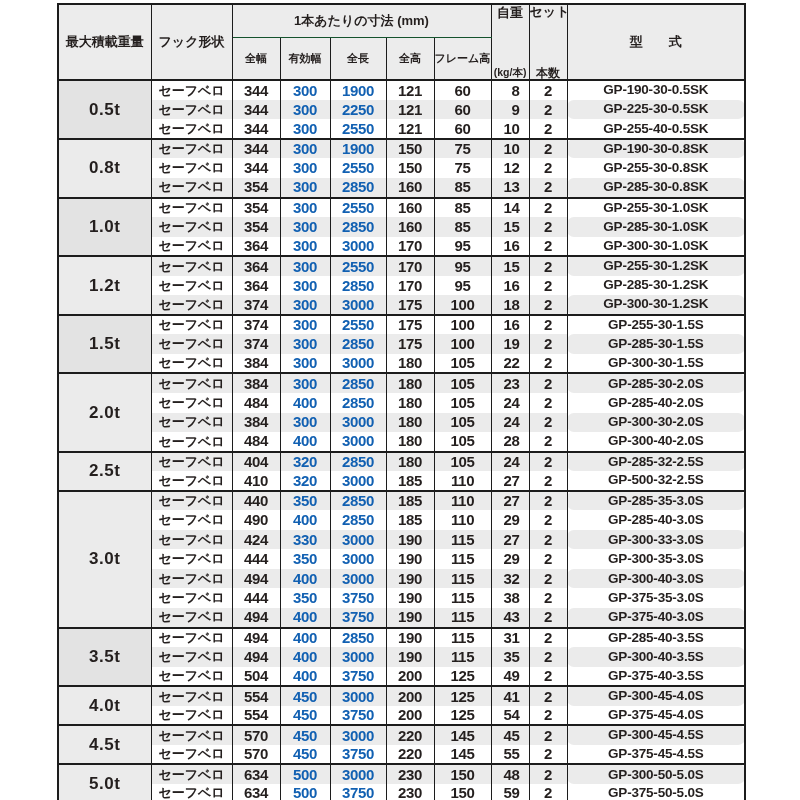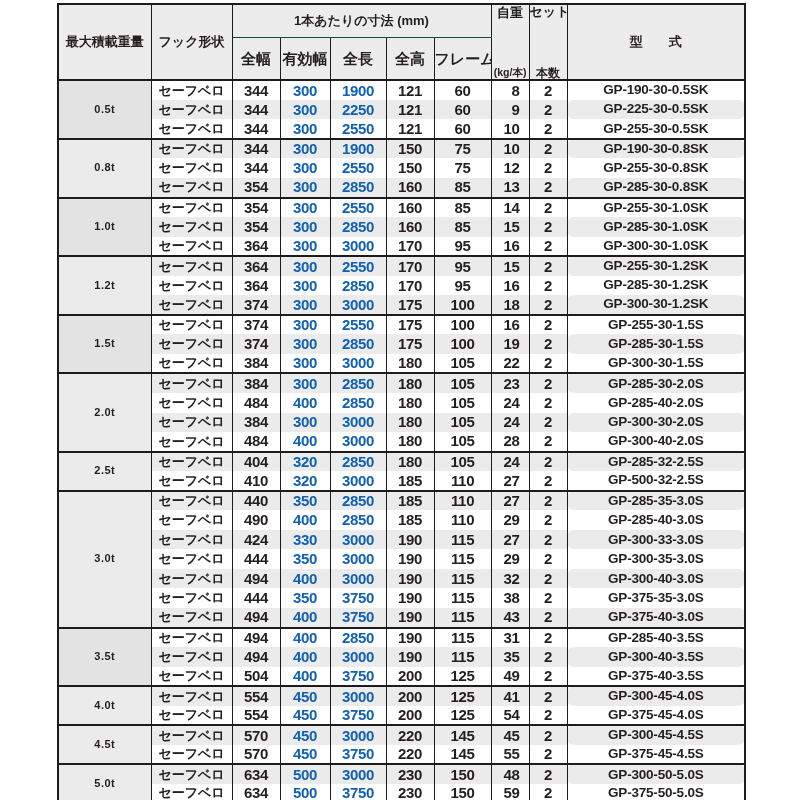--- a/index.html
+++ b/index.html
@@ -38,33 +38,33 @@
     border-right: 1px solid #1c1c1c;
     font-weight: bold;
     text-align: center;
     vertical-align: middle;
     line-height: 1.05;
     overflow: hidden;
     white-space: nowrap;
   }
   thead th { background: #ececec; }
   thead tr.h1 th { height: 19px; font-size: 13px; }
-  thead tr.h2 th { height: 24px; font-size: 15px; }
+  thead tr.h2 th { height: 24px; font-size: 11px; }
   thead tr.h1 th.dims { border-bottom: 1px solid #14532d; }
   thead tr.h2 th, thead th.span2 { border-bottom: 2px solid #1c1c1c; }
   thead th.frame-h { font-size: 10.5px; }
   thead th.small-2line { font-size: 12px; }
   thead th.small-2line .sub { display: block; font-size: 10.5px; margin-top: 48px; }
   thead th.model-h { font-size: 14px; margin-top: 19px; }
   tbody td { height: 19.55px; background: #ffffff; }
   tbody tr.alt td { background: #ebebeb; }
   tbody tr.group-start td { border-top: 2px solid #1c1c1c; }
   tbody td.load {
     background: #e3e3e3;
-    font-size: 11px;
+    font-size: 17px;
     letter-spacing: 0.5px;
   }
   tbody td.hook  { font-size: 13px; }
   tbody td.num   { font-size: 15px; letter-spacing: -0.3px; }
   tbody td.blue  { color: #1160b2; }
   tbody td.kg    { text-align: right; padding-right: 9px; }
   tbody td.setn  { font-size: 15px; }
   tbody td.model { font-size: 13.5px; letter-spacing: -0.2px; border-radius: 7px; }
 </style>
 </head>
@@ -134,21 +134,21 @@
         </tr>
         <tr>
           <td class="hook">セーフベロ</td>
           <td class="num">344</td>
           <td class="num blue">300</td>
           <td class="num blue">2550</td>
           <td class="num">121</td>
           <td class="num">60</td>
           <td class="num kg">10</td>
           <td class="setn">2</td>
-          <td class="model">GP-255-30-0.5SK</td>
+          <td class="model">GP-255-40-0.5SK</td>
         </tr>
         <tr class="group-start alt">
           <td class="load" rowspan="3">0.8t</td>
           <td class="hook">セーフベロ</td>
           <td class="num">344</td>
           <td class="num blue">300</td>
           <td class="num blue">1900</td>
           <td class="num">150</td>
           <td class="num">75</td>
           <td class="num kg">10</td>

